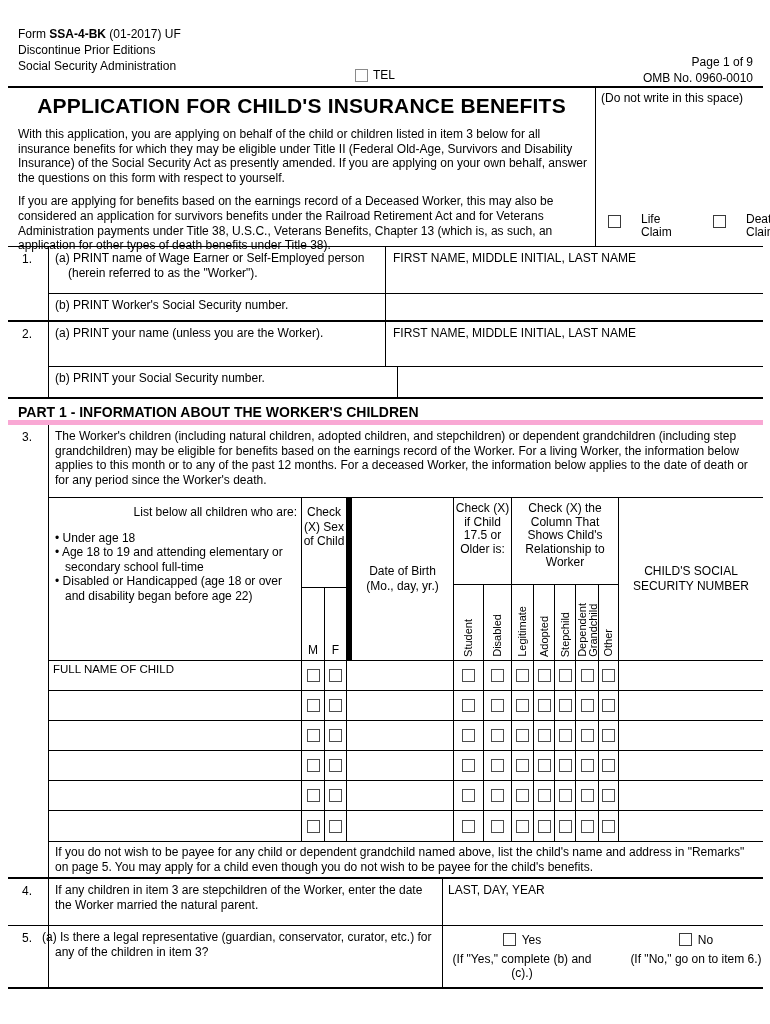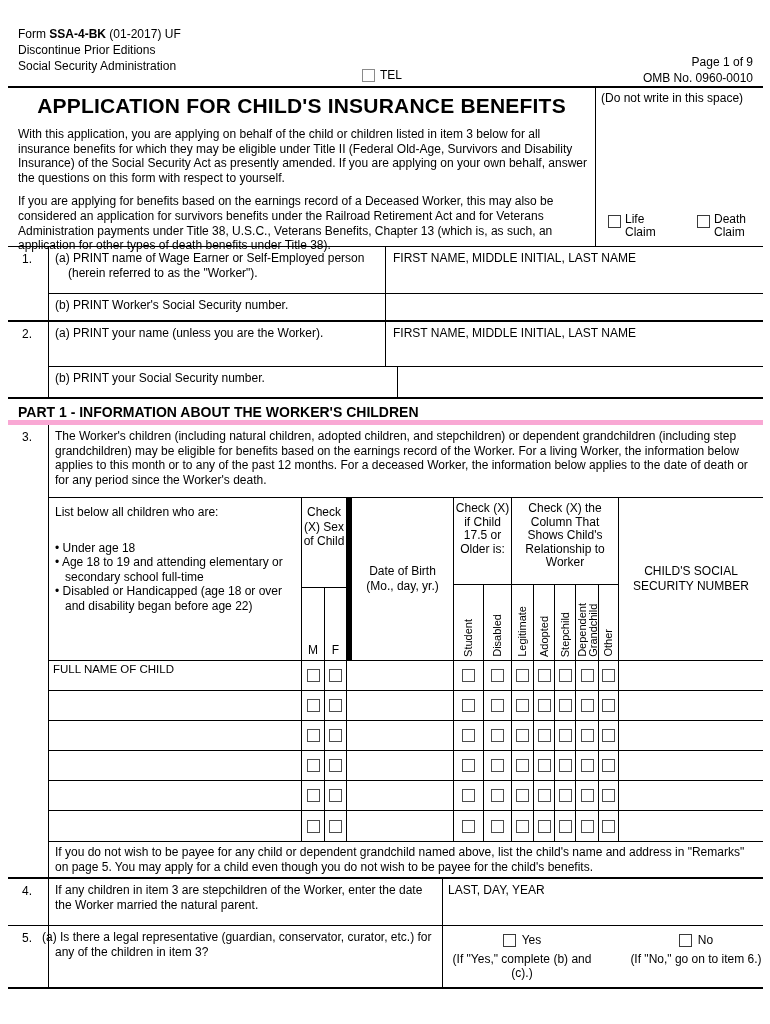--- a/index.html
+++ b/index.html
@@ -11,36 +11,36 @@
     overflow:hidden; position:relative;
   }
   .page { width:770px; height:1024px; background:#fff; }
 
   
   .hdr { position:relative; margin:0 17px 0 18px; padding-top:26px; height:86px; display:flex; }
   .hdr-left div { line-height:16px; }
   .hdr-right { margin-left:auto; text-align:right; align-self:flex-end; }
   .hdr-right div { line-height:16px; }
   .bold { font-weight:bold; }
-  .tel-wrap { position:absolute; left:344px; bottom:3px; display:flex; align-items:center; gap:5px; }
+  .tel-wrap { position:absolute; left:337px; bottom:3px; display:flex; align-items:center; gap:5px; }
 
   
   .cb { width:13px; height:13px; border:1.5px solid #4d4d4d; background:#fff; display:inline-block; flex:none; }
 
   
   .sheet { margin-left:8px; width:755px; }
 
   
   .title-block { border-top:2px solid #000; border-bottom:1px solid #000; height:161px; display:flex; }
   .tb-left { width:587px; padding:5px 10px 0 10px; }
   .main-title { font-size:21px; font-weight:bold; text-align:center; letter-spacing:0.2px; margin-bottom:9px; }
   .para { width:570px; margin-bottom:9px; }
   .tb-right { flex:1; border-left:1px solid #000; display:flex; flex-direction:column; padding:3px 2px 7px 5px; }
   .claims { margin-top:auto; display:flex; }
-  .claim { display:flex; gap:4px; }
+  .claim { display:flex; gap:20px; }
   .claim .cb { margin-top:2px; border-color:#3a3a3a; }
   .claim-label { width:42px; line-height:13px; }
   .claim-life { margin-left:7px; }
   .claim-death { margin-left:30px; }
 
   
   .item12 { display:flex; }
   .numcol { width:40px; padding:5px 0 0 14px; flex:none; }
   .i12-body { flex:1; border-left:1px solid #000; display:flex; flex-direction:column; }
   .i12-row { display:flex; }
@@ -57,21 +57,21 @@
   .part1 { border-top:2px solid #000; border-bottom:5px solid #f9a8d4; height:27px; padding:5px 0 16px 10px;
            font-weight:bold; font-size:14px; }
 
   
   .item3 { display:flex; }
   .i3-body { flex:1; border-left:1px solid #000; }
   .i3-intro { height:73px; border-bottom:1px solid #000; padding:4px 8px 0 6px; }
 
   .thead { display:flex; height:163px; border-bottom:1px solid #000; }
   .col-list { width:252px; padding:7px 4px 0 6px; }
-  .list-title { margin-bottom:21px; }
+  .list-title { margin-bottom:11px;text-align:right; }
   .blt { padding-left:10px; text-indent:-10px; }
   .blt::before { content:"• "; }
   .col-sex { width:45px; border-left:1px solid #000; display:flex; flex-direction:column; }
   .sex-top { height:90px; border-bottom:1px solid #000; text-align:center; padding-top:7px; }
   .sex-mf { flex:1; display:flex; }
   .mf-cell { width:50%; display:flex; align-items:flex-end; justify-content:center; padding-bottom:2px; }
   .mf-f { border-left:1px solid #000; }
   .col-dob { width:107px; border-left:6px solid #000000; display:flex; align-items:center; justify-content:center;
              text-align:center; padding:0 8px; }
   .col-age { width:58px; border-left:1px solid #000; display:flex; flex-direction:column; }
@@ -107,21 +107,21 @@
   
   .item45 { display:flex; border-top:2px solid #000; }
   .i45-body { flex:1; border-left:1px solid #000; display:flex; }
   .i4 { height:48px; }
   .i5 { height:64px; border-top:1px solid #000; border-bottom:2px solid #000; }
   .i45-label { width:393px; padding:4px 10px 0 6px; }
   .i45-right { flex:1; border-left:1px solid #000; padding:4px 0 0 5px; }
   .yn-wrap { display:flex; padding-top:3px; }
   .yn { width:148px; text-align:center; }
   .yn + .yn { margin-left:24px; width:152px; }
-  .yn-head { display:inline-flex; align-items:center; gap:6px; margin-bottom:4px; }
+  .yn-head { display:inline-flex; align-items:flex-start; gap:6px; margin-bottom:4px; }
   .yn-head .cb { border-color:#3a3a3a; }
 </style>
 </head>
 <body>
 
 <div class="page">
 
   <div class="hdr">
     <div class="hdr-left">
       <div><span>Form </span><span class="bold">SSA-4-BK</span><span> (01-2017) UF</span></div>

